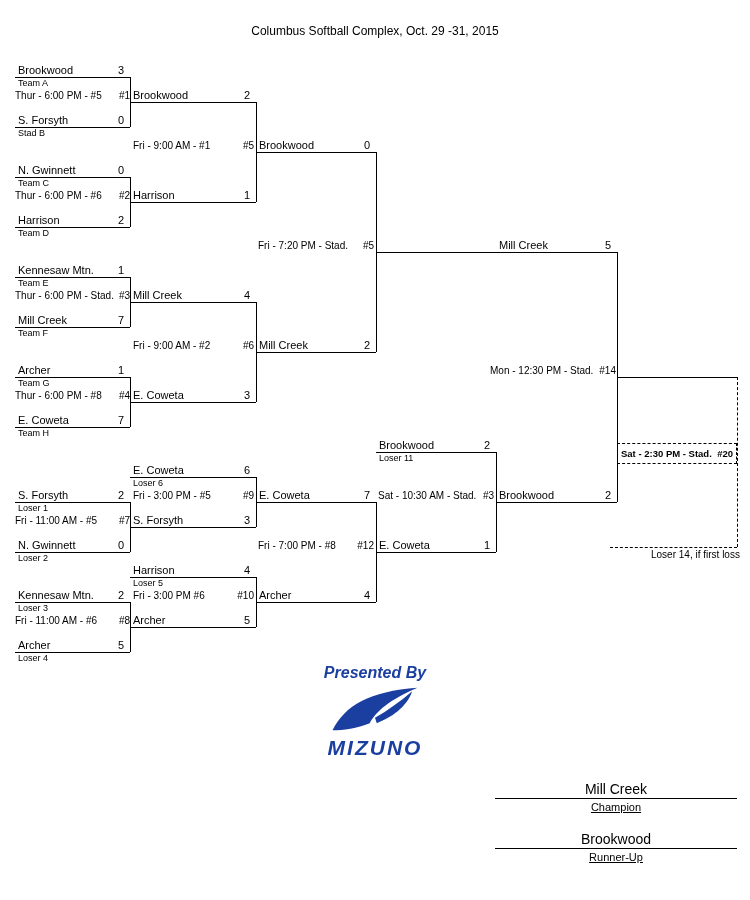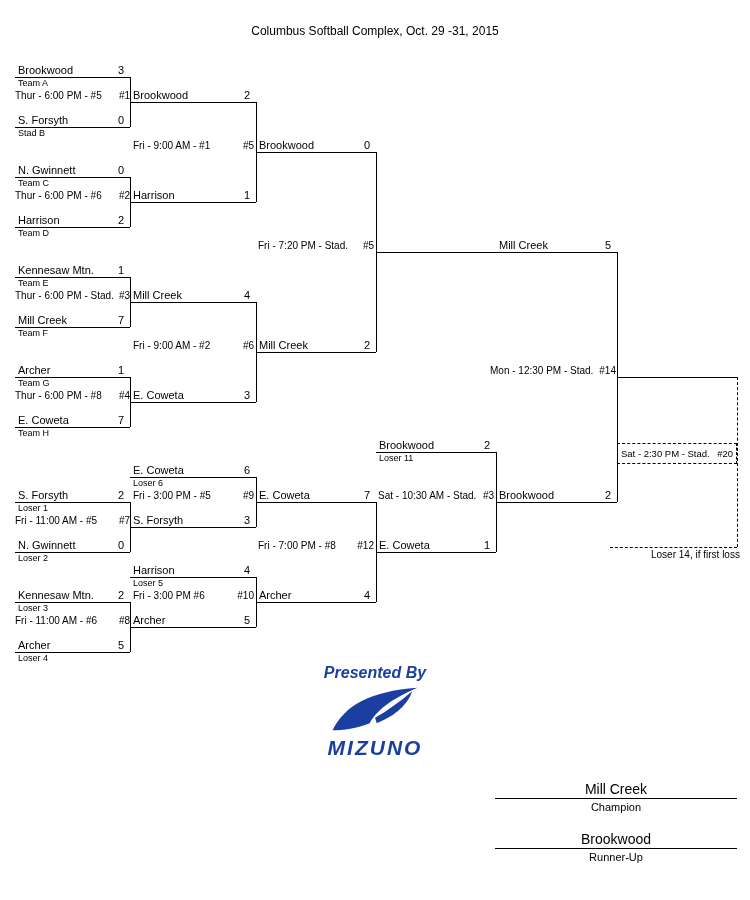--- a/index.html
+++ b/index.html
@@ -10,26 +10,26 @@
   .slot{position:absolute;height:14px;border-bottom:1px solid #000;font-size:11px;line-height:14px;}
   .slot.noline{border-bottom:none;}
   .slot .nm{position:absolute;left:3px;bottom:0;white-space:nowrap;}
   .slot .sc{position:absolute;right:6px;bottom:0;}
   .slot .sub{position:absolute;left:3px;top:15px;font-size:9px;line-height:10px;white-space:nowrap;}
   .hline{position:absolute;height:0;border-top:1px solid #000;}
   .vline{position:absolute;width:0;border-left:1px solid #000;}
   .dvline{position:absolute;width:0;border-left:1px dashed #000;}
   .dhline{position:absolute;height:0;border-top:1px dashed #000;}
   .dbox{position:absolute;border:1px dashed #000;display:flex;justify-content:space-between;
-        align-items:center;font-size:9.5px;padding:0 3px;box-sizing:border-box;}
+        align-items:center;font-size:9.5px;padding:0 3px;box-sizing:border-box;font-weight:bold;}
   .ginfo{position:absolute;height:14px;display:flex;justify-content:space-between;
          align-items:flex-end;font-size:10px;line-height:12px;white-space:nowrap;}
   .note{position:absolute;font-size:10px;white-space:nowrap;margin-left:34px;}
   .res-name{position:absolute;text-align:center;font-size:14px;}
-  .res-label{position:absolute;text-align:center;font-size:11px;}
+  .res-label{position:absolute;text-align:center;font-size:11px;text-decoration:underline;}
   .mizuno{position:absolute;text-align:center;}
   .presented{font-size:16px;font-weight:bold;font-style:italic;color:#1b3fa0;margin-bottom:4px;}
   .mzword{font-size:21px;font-weight:bold;font-style:italic;color:#1b3fa0;letter-spacing:2px;}
   .ghsa{position:absolute;}
 </style>
 </head>
 <body>
 
 <div class="page">
 

